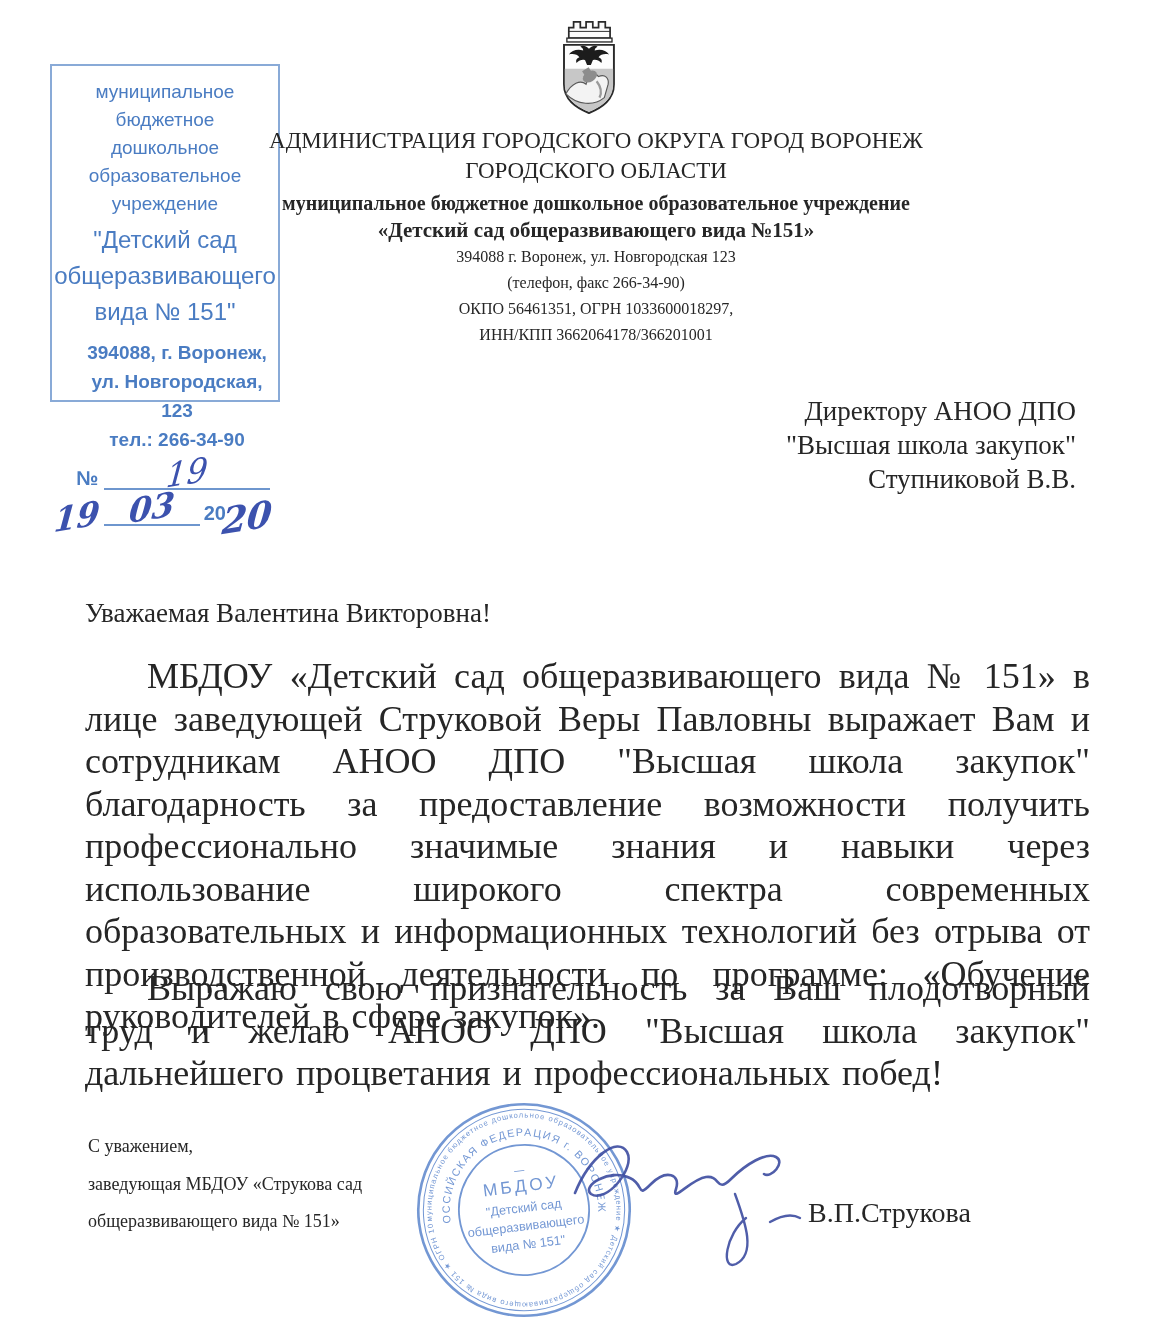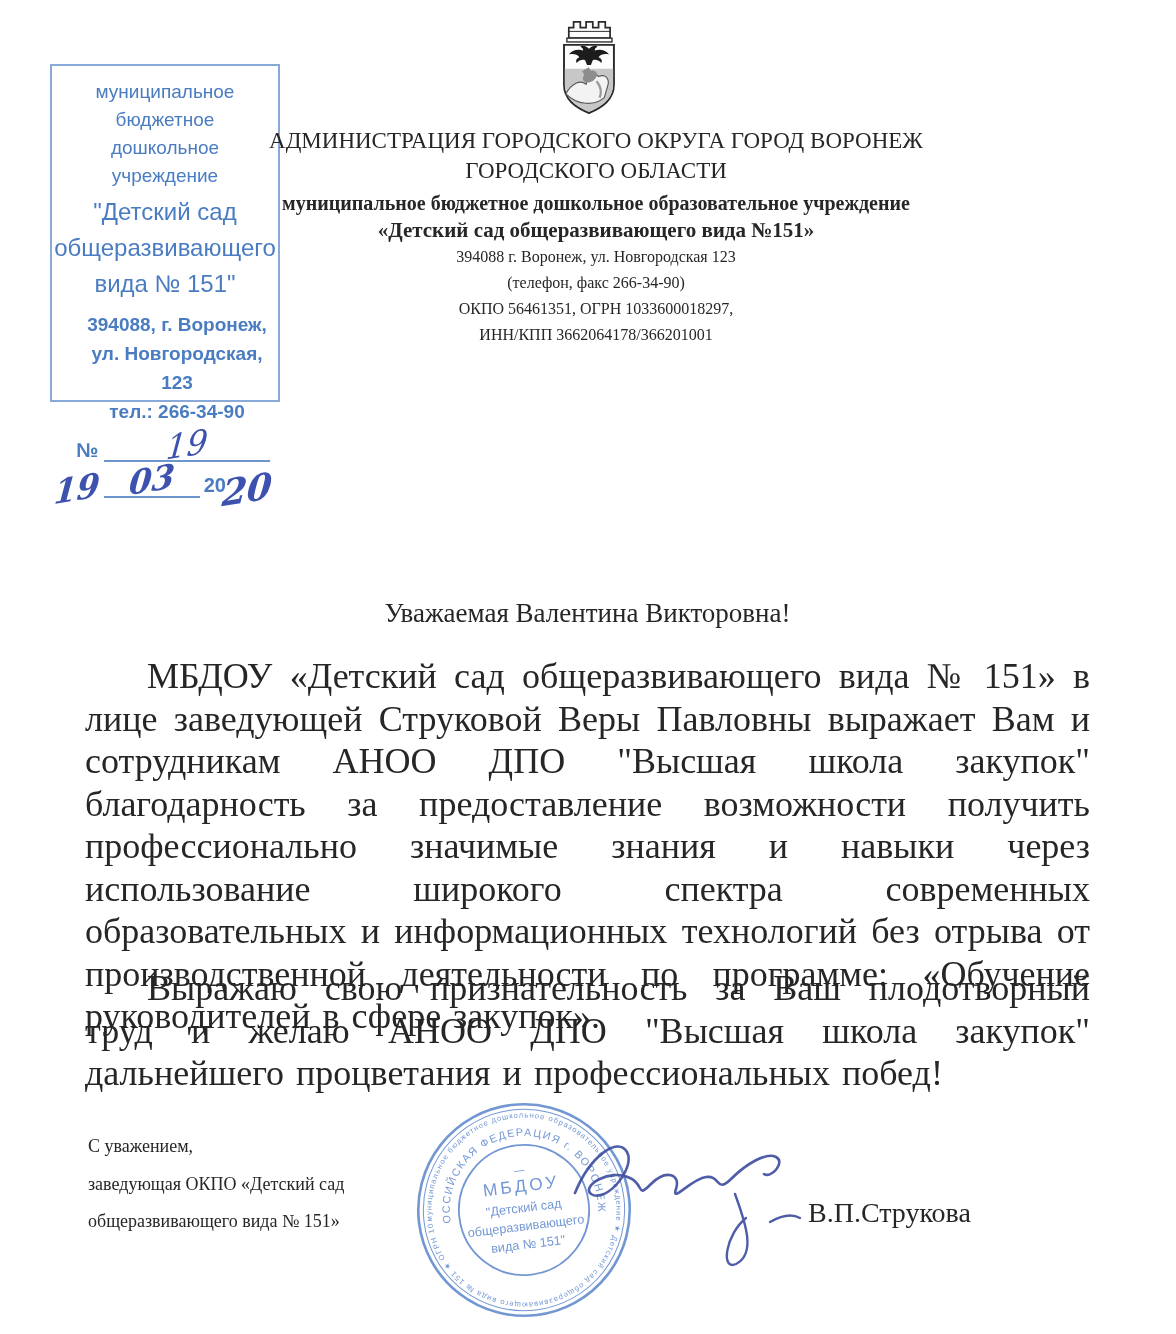--- a/index.html
+++ b/index.html
@@ -51,21 +51,21 @@
   .letterhead{position:absolute;left:16px;right:0;top:126px;text-align:center;}
   .lh-caps{font-size:23px;line-height:30px;}
   .lh-bold1{font-size:20px;line-height:27px;font-weight:bold;margin-top:4px;}
   .lh-bold2{font-size:21px;line-height:27px;font-weight:bold;}
   .lh-small{font-size:16px;line-height:26px;}
 
   
   .addressee{position:absolute;right:100px;top:394px;text-align:right;font-size:27px;line-height:34px;}
 
   
-  .salutation{position:absolute;left:85px;width:1005px;top:598px;text-align:center;font-size:27px;}
+  .salutation{position:absolute;left:85px;width:1005px;top:598px;text-align:left;font-size:27px;}
   .par{position:absolute;left:85px;width:1005px;font-size:36px;line-height:42.5px;
        text-align:justify;text-indent:62px;word-spacing:3px;}
   .par1{top:655px;}
   .par2{top:967px;}
 
   
   .closing{position:absolute;left:88px;top:1128px;font-size:18px;line-height:37.5px;}
   .sign-name{position:absolute;left:808px;top:1197px;font-size:28px;}
 
   .round-stamp{position:absolute;left:402px;top:1088px;width:244px;height:244px;
@@ -74,20 +74,21 @@
 </style>
 </head>
 <body>
 
 <div class="page">
 
   <div class="corner-stamp">
     <div class="org-line">муниципальное</div>
     <div class="org-line">бюджетное</div>
     <div class="org-line">дошкольное</div>
+    <div class="org-line">образовательное</div>
     <div class="org-line">учреждение</div>
     <div class="name-block">
       <div class="name-line">"Детский сад</div>
       <div class="name-line">общеразвивающего</div>
       <div class="name-line">вида № 151"</div>
     </div>
     <div class="addr-block">
       <div class="addr-line">394088, г. Воронеж,</div>
       <div class="addr-line">ул. Новгородская, 123</div>
       <div class="addr-line">тел.: 266-34-90</div>
@@ -129,29 +130,34 @@
     <div class="lh-caps">АДМИНИСТРАЦИЯ ГОРОДСКОГО ОКРУГА ГОРОД  ВОРОНЕЖ</div>
     <div class="lh-caps">ГОРОДСКОГО ОБЛАСТИ</div>
     <div class="lh-bold1">муниципальное бюджетное дошкольное образовательное учреждение</div>
     <div class="lh-bold2">«Детский сад общеразвивающего вида №151»</div>
     <div class="lh-small">394088 г. Воронеж, ул. Новгородская 123</div>
     <div class="lh-small">(телефон, факс 266-34-90)</div>
     <div class="lh-small">ОКПО 56461351, ОГРН 1033600018297,</div>
     <div class="lh-small">ИНН/КПП 3662064178/366201001</div>
   </div>
 
+  <div class="addressee">
+    <div>Директору АНОО ДПО</div>
+    <div>"Высшая школа закупок"</div>
+    <div>Ступниковой В.В.</div>
+  </div>
 
   <div class="salutation">Уважаемая Валентина Викторовна!</div>
 
   <div class="par par1">МБДОУ «Детский сад общеразвивающего вида № 151» в лице заведующей Струковой Веры Павловны выражает Вам и сотрудникам АНОО ДПО "Высшая школа закупок" благодарность за предоставление возможности получить профессионально значимые знания и навыки через использование широкого спектра современных образовательных и информационных технологий без отрыва от производственной деятельности по программе: «Обучение руководителей в сфере закупок».</div>
   <div class="par par2">Выражаю свою признательность за Ваш плодотворный труд и желаю АНОО ДПО "Высшая школа закупок" дальнейшего процветания и профессиональных побед!</div>
 
   <div class="closing">
     <div>С уважением,</div>
-    <div>заведующая ОКПО «Детский сад</div>
+    <div>заведующая МБДОУ «Струкова сад</div>
     <div>общеразвивающего вида № 151»</div>
   </div>
 
   <svg class="round-stamp" viewBox="0 0 240 240">
     <defs>
       <path id="rs-outer" d="M 29 120 A 91 91 0 1 1 211 120 A 91 91 0 1 1 29 120"></path>
       <path id="rs-inner" d="M 47 120 A 73 73 0 1 1 193 120 A 73 73 0 1 1 47 120"></path>
     </defs>
     <circle cx="120" cy="120" r="104" fill="none" stroke="#6089ce" stroke-width="2.6"></circle>
     <circle cx="120" cy="120" r="99" fill="none" stroke="#6089ce" stroke-width="1"></circle>

